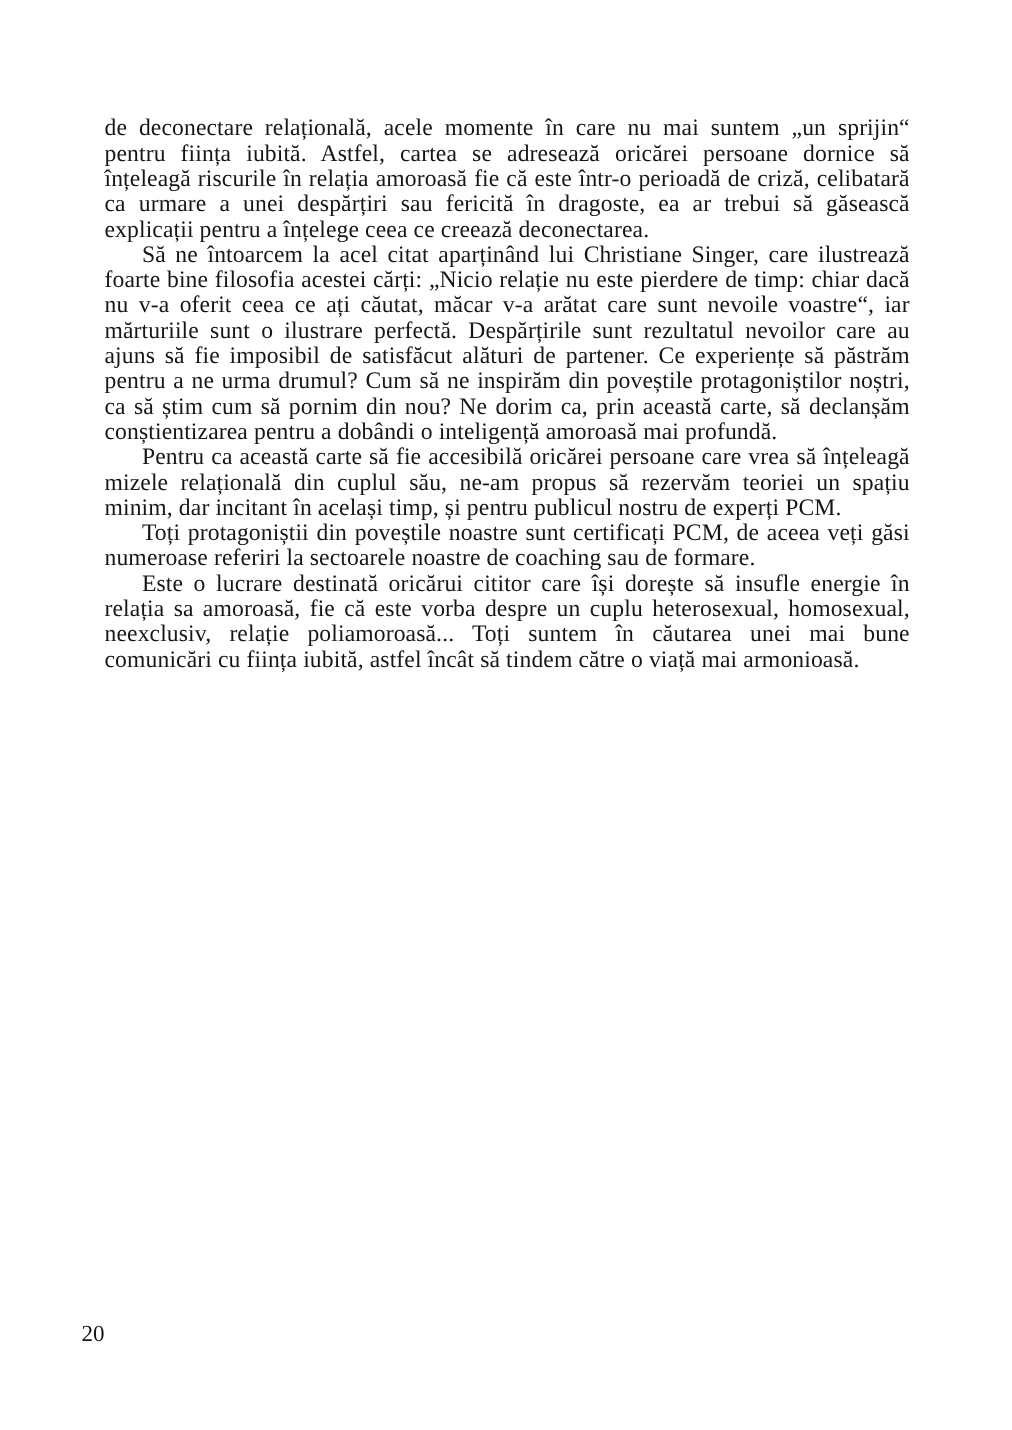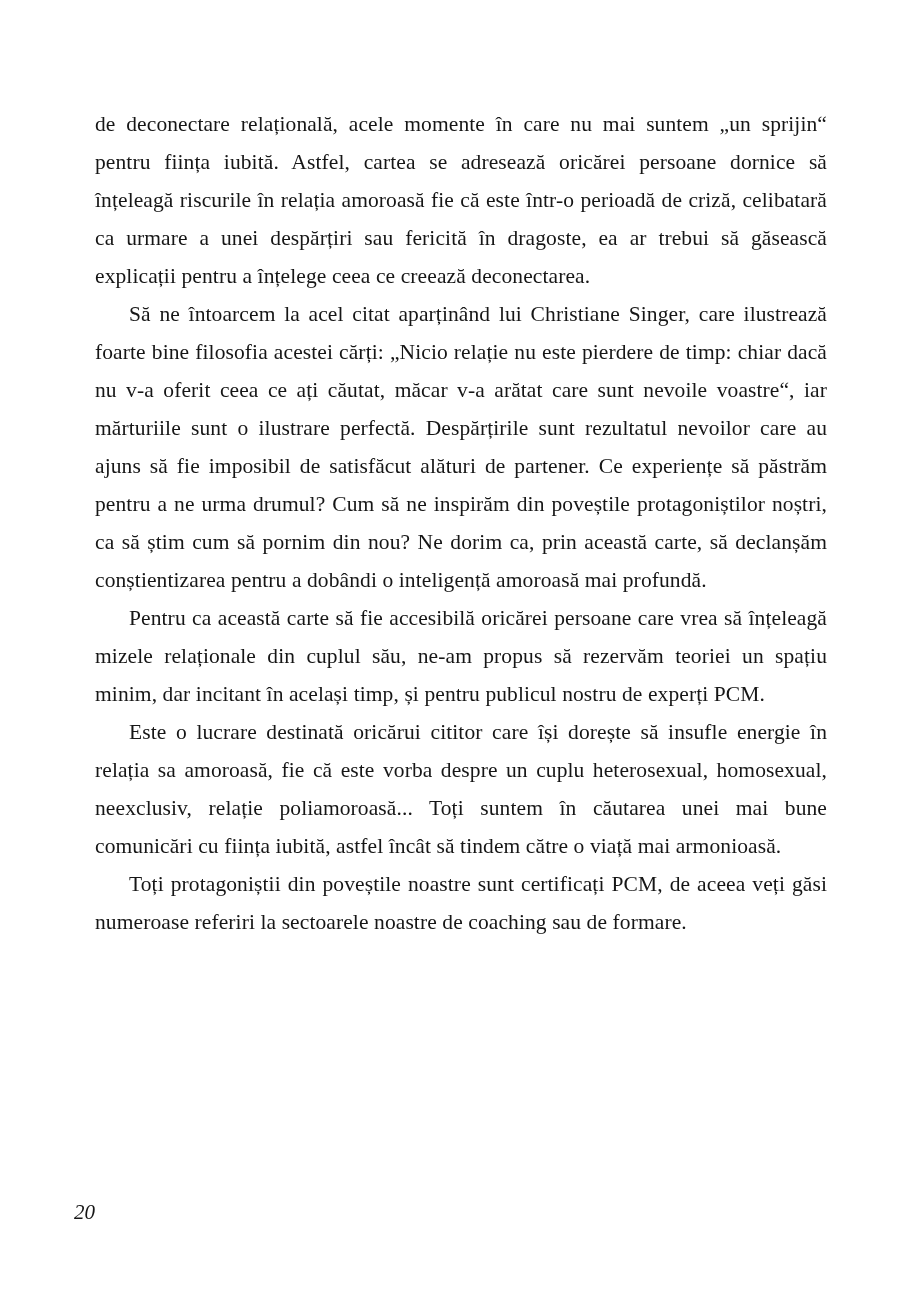--- a/index.html
+++ b/index.html
@@ -19,51 +19,50 @@
     position: absolute;
     inset: 0;
     background: #ffffff;
   }
   .text-block {
     position: absolute;
     left: 95px;
     top: 105px;
     width: 732px;
     font-size: 21.5px;
-    line-height: 38px;
+    line-height: 23px;
     text-align: justify;
     letter-spacing: 0.1px;
   }
   .text-block p {
     margin: 0;
     padding: 0;
   }
   .text-block p.indent {
     text-indent: 34px;
     font-family: Liberation Serif, serif;
   }
   .page-number {
     position: absolute;
     left: 74px;
     top: 1200px;
     font-size: 21px;
     line-height: 24px;
     color: #161616;
     font-family: "Liberation Serif", "DejaVu Serif", serif;
-    font-style: italic;
   }
 </style>
 </head>
 <body>
 
 <div class="page">
 
   <div class="text-block">
     <p>de deconectare relațională, acele momente în care nu mai suntem „un sprijin“ pentru ființa iubită. Astfel, cartea se adresează oricărei persoane dornice să înțeleagă riscurile în relația amoroasă fie că este într-o perioadă de criză, celibatară ca urmare a unei despărțiri sau fericită în dragoste, ea ar trebui să găsească explicații pentru a înțelege ceea ce creează deconectarea.</p>
     <p class="indent">Să ne întoarcem la acel citat aparținând lui Christiane Singer, care ilustrează foarte bine filosofia acestei cărți: „Nicio relație nu este pierdere de timp: chiar dacă nu v-a oferit ceea ce ați căutat, măcar v-a arătat care sunt nevoile voastre“, iar mărturiile sunt o ilustrare perfectă. Despărțirile sunt rezultatul nevoilor care au ajuns să fie imposibil de satisfăcut alături de partener. Ce experiențe să păstrăm pentru a ne urma drumul? Cum să ne inspirăm din poveștile protagoniștilor noștri, ca să știm cum să pornim din nou? Ne dorim ca, prin această carte, să declanșăm conștientizarea pentru a dobândi o inteligență amoroasă mai profundă.</p>
-    <p class="indent">Pentru ca această carte să fie accesibilă oricărei persoane care vrea să înțeleagă mizele relaționale din cuplul său, ne-am propus să rezervăm teoriei un spațiu minim, dar incitant în același timp, și pentru publicul nostru de experți PCM.</p>
+    <p class="indent">Pentru ca această carte să fie accesibilă oricărei persoane care vrea să înțeleagă mizele relațională din cuplul său, ne-am propus să rezervăm teoriei un spațiu minim, dar incitant în același timp, și pentru publicul nostru de experți PCM.</p>
+    <p class="indent">Toți protagoniștii din poveștile noastre sunt certificați PCM, de aceea veți găsi numeroase referiri la sectoarele noastre de coaching sau de formare.</p>
     <p class="indent">Este o lucrare destinată oricărui cititor care își dorește să insufle energie în relația sa amoroasă, fie că este vorba despre un cuplu heterosexual, homosexual, neexclusiv, relație poliamoroasă... Toți suntem în căutarea unei mai bune comunicări cu ființa iubită, astfel încât să tindem către o viață mai armonioasă.</p>
-    <p class="indent">Toți protagoniștii din poveștile noastre sunt certificați PCM, de aceea veți găsi numeroase referiri la sectoarele noastre de coaching sau de formare.</p>
   </div>
 
   <div class="page-number">20</div>
 
 </div>
 
 </body></html>

